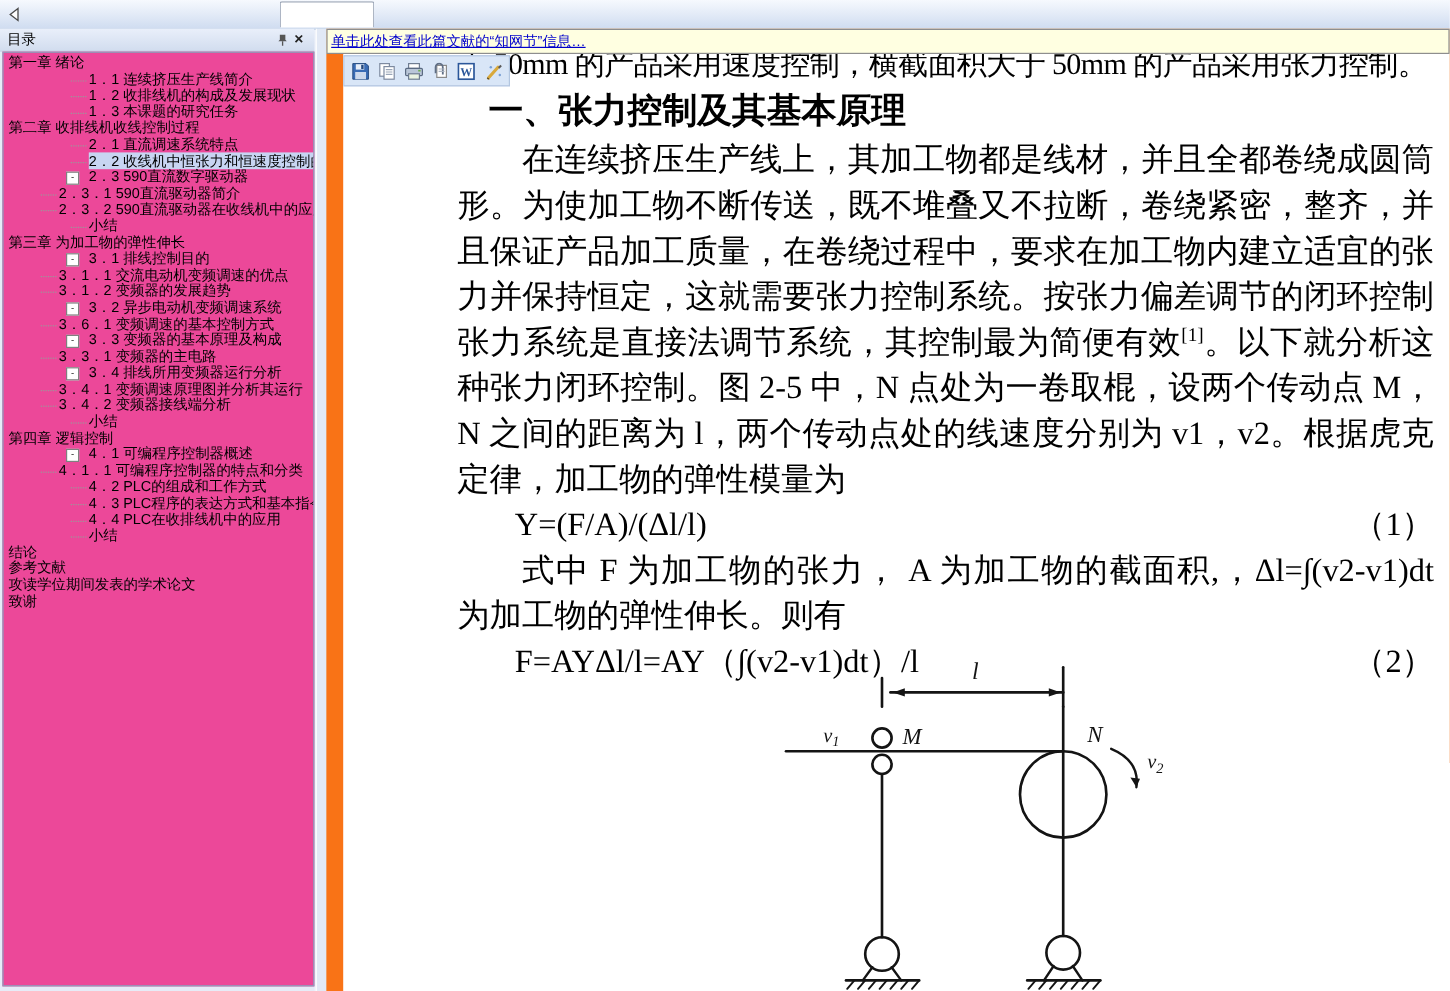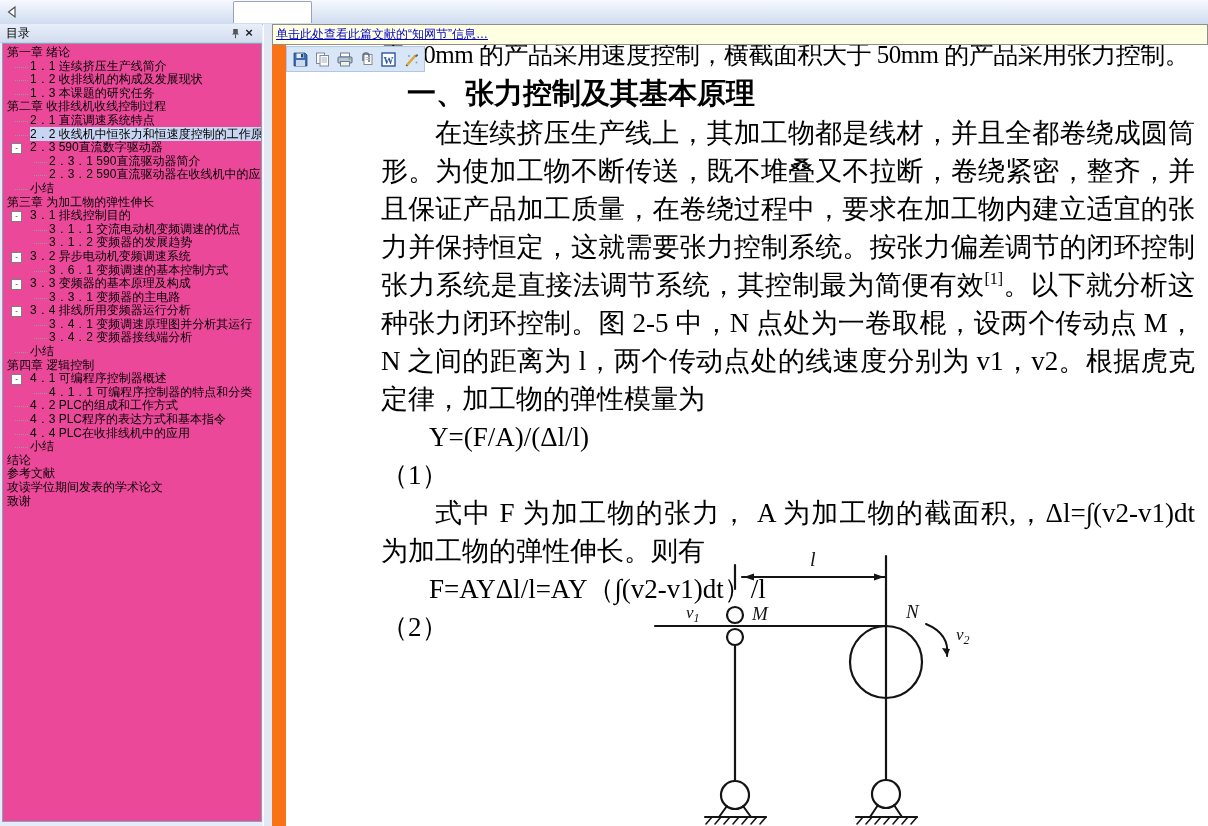--- a/index.html
+++ b/index.html
@@ -27,21 +27,21 @@
   .sb-title{font-size:12px;color:#000;flex:1;}
   .sb-btn{width:14px;height:14px;display:flex;align-items:center;justify-content:center;
     cursor:pointer;color:#333;}
   .close-glyph{font-size:13px;font-weight:bold;line-height:12px;color:#222;}
   .toc-panel{position:absolute;top:19px;left:2px;right:0;bottom:4px;background:#ec4899;
     border:1px solid #8aa0bd;overflow:hidden;padding-top:2px;}
   .toc-item{position:relative;height:13.6px;line-height:13.6px;font-size:12px;
     white-space:nowrap;color:#000;cursor:default;}
   .toc-item .lbl{white-space:nowrap;}
   .toc-item.lvl0{padding-left:4px;}
-  .toc-item.lvl1{padding-left:27px;}
+  .toc-item.lvl1{padding-left:27px;margin-left:44px;}
   .toc-item.lvl2{padding-left:46px;}
   .toc-item.lvl1:not(.has-box)::before{content:"";position:absolute;left:12px;top:7px;
     width:13px;border-top:1px dotted #9a9a9a;}
   .toc-item.lvl2::before{content:"";position:absolute;left:31px;top:7px;
     width:13px;border-top:1px dotted #9a9a9a;}
   .toc-item.selected .lbl{background:#c8d5f2;}
   .box{position:absolute;left:8px;top:2px;width:9px;height:9px;border:1px solid #808080;
     background:#fff;font:8px/8px "Liberation Sans",sans-serif;text-align:center;color:#222;}
   
   .toc-scroll{position:absolute;top:24px;bottom:0;left:263px;width:9px;
@@ -60,21 +60,21 @@
   
   .doc{position:absolute;left:95px;right:13px;top:0;
     font-family:"Liberation Serif","DejaVu Serif",serif;color:#000;
     font-size:27px;line-height:38px;text-align:justify;}
   .line-partial{white-space:nowrap;overflow:hidden;line-height:34px;margin-top:-6px;
     font-size:25px;letter-spacing:-0.5px;}
   .doc-heading{font-weight:bold;font-size:29px;line-height:42px;padding-left:26px;
     text-align:left;white-space:nowrap;}
   .para{text-indent:2em;}
   .para sup{font-size:16px;line-height:0;}
-  .formula{display:flex;justify-content:space-between;text-align:left;flex-direction:column;}
+  .formula{display:flex;justify-content:space-between;text-align:right;}
   .formula .expr{padding-left:48px;white-space:nowrap;}
   .formula .num{white-space:nowrap;}
   
   .figure{position:absolute;left:334px;top:500px;width:400px;height:330px;}
   .figure svg{display:block;}
 </style>
 </head>
 <body>
 
 <div class="tabbar">

